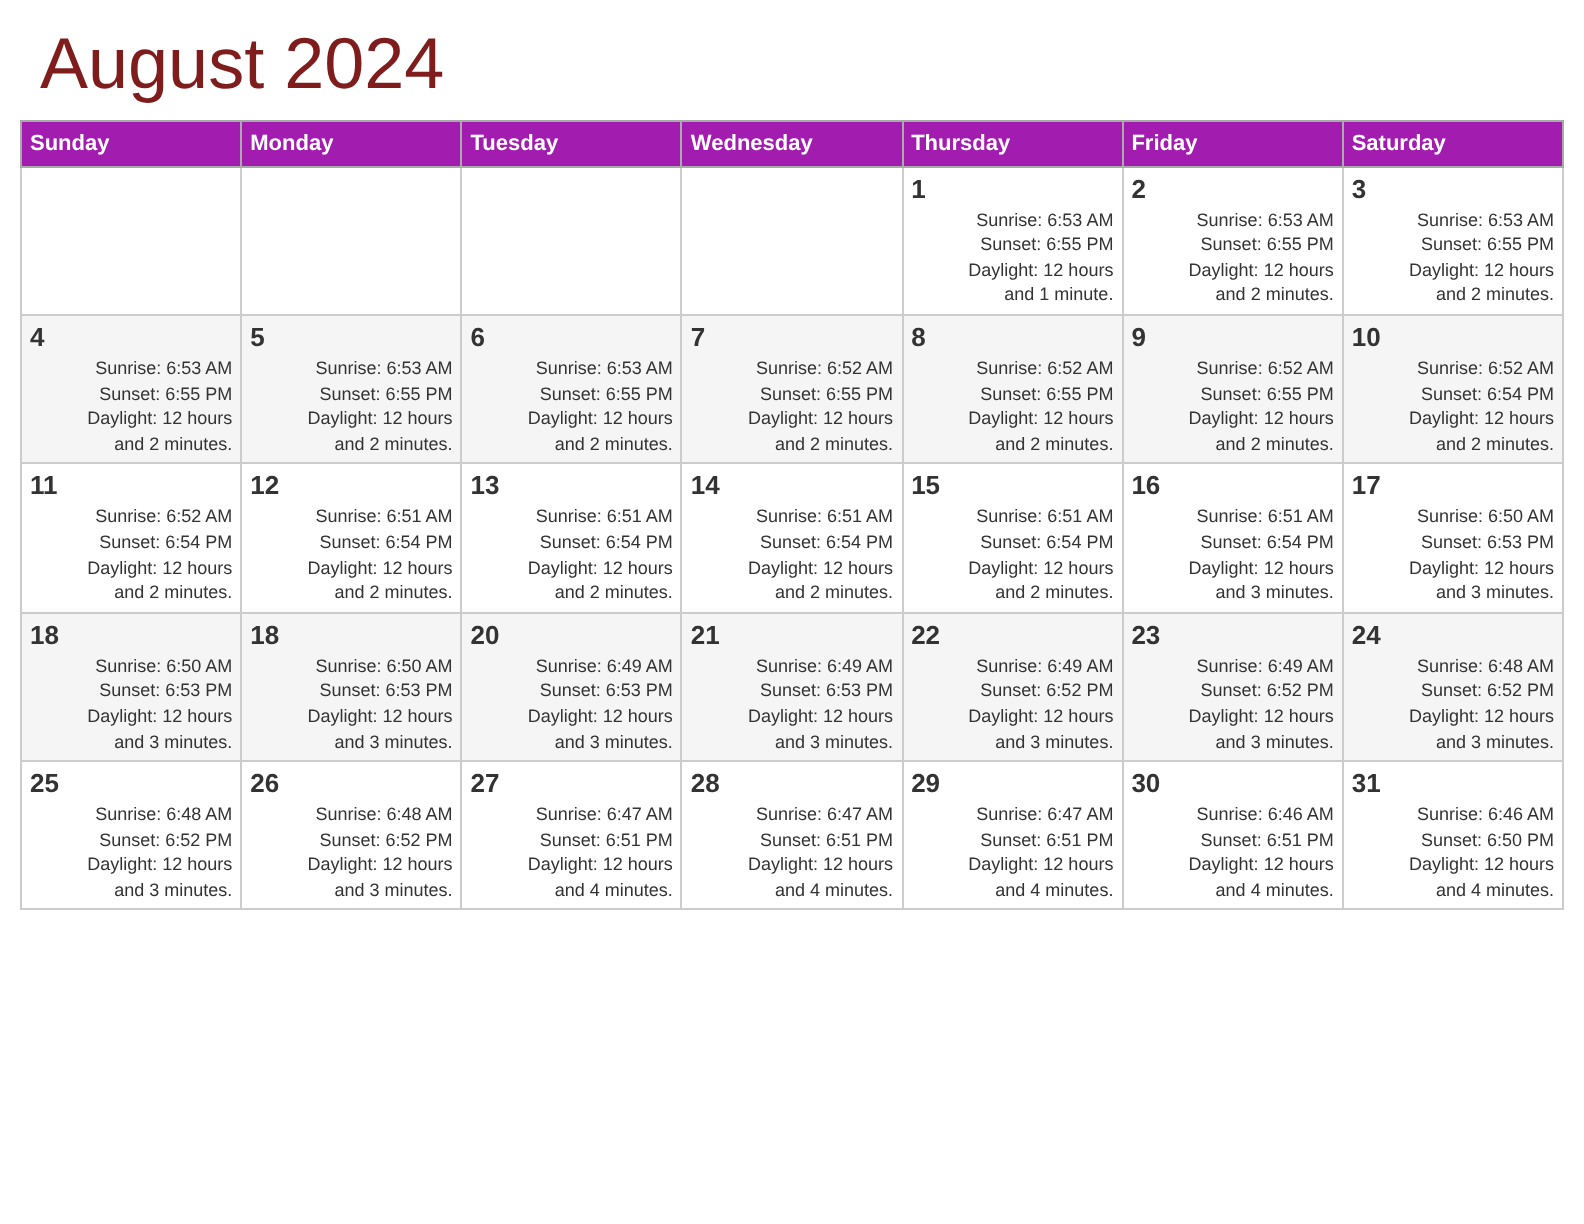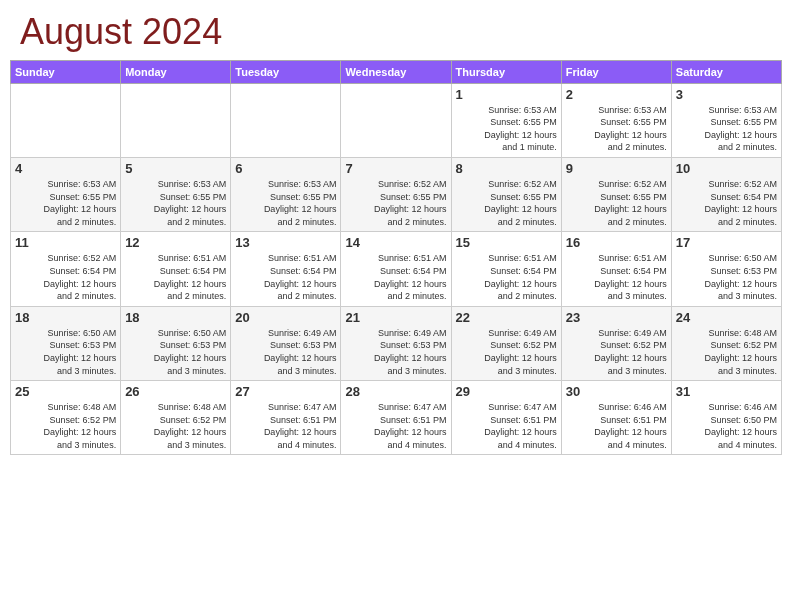--- a/index.html
+++ b/index.html
@@ -11,21 +11,21 @@
     .logo-text { display: flex; align-items: center; }
     .logo-general { font-size: 18px; font-weight: bold; color: #1a1a2e; }
     .logo-blue { font-size: 18px; font-weight: bold; color: #2c6fad; }
     .logo-icon { width: 22px; height: 22px; margin-left: 2px; }
     
     .title-block { text-align: right; }
     .month-year { font-size: 36px; font-weight: 300; color: #7f1d1d; line-height: 1.1; }
     .location { font-size: 16px; color: #555; font-weight: 400; }
     
     .calendar { width: 100%; border-collapse: collapse; }
-    .calendar th { background: #8b5cf6; color: #fff; font-size: 11px; font-weight: bold; padding: 5px 4px; text-align: left; border: 1px solid #aaa; }
+    .calendar th { background: #a21caf; color: #fff; font-size: 11px; font-weight: bold; padding: 5px 4px; text-align: left; border: 1px solid #aaa; }
     .calendar td { border: 1px solid #ccc; vertical-align: top; padding: 3px 4px; font-size: 9.5px; color: #333; width: 14.28%; background: #fff; min-height: 80px; }
     .calendar tr:nth-child(even) td { background: #f5f5f5; }
     .calendar td.empty { background: #fff; }
     .day-num { font-size: 13px; font-weight: bold; color: #333; display: block; margin-bottom: 2px; }
     .day-info { font-size: 9px; line-height: 1.4; color: #333; text-align: right; }
     
     .table-container { padding: 0 10px 0 10px; }
   </style>
 </head>
 <body>

